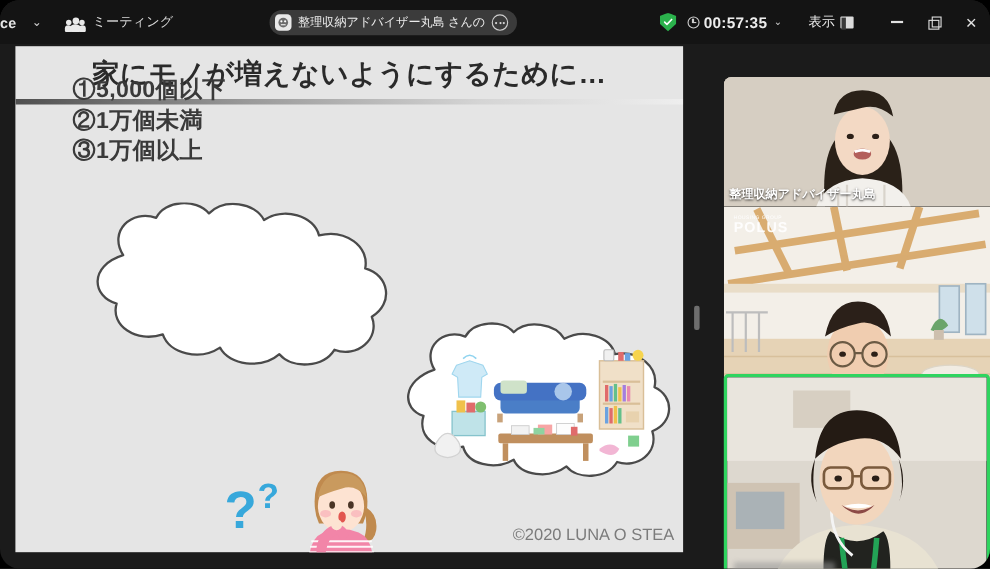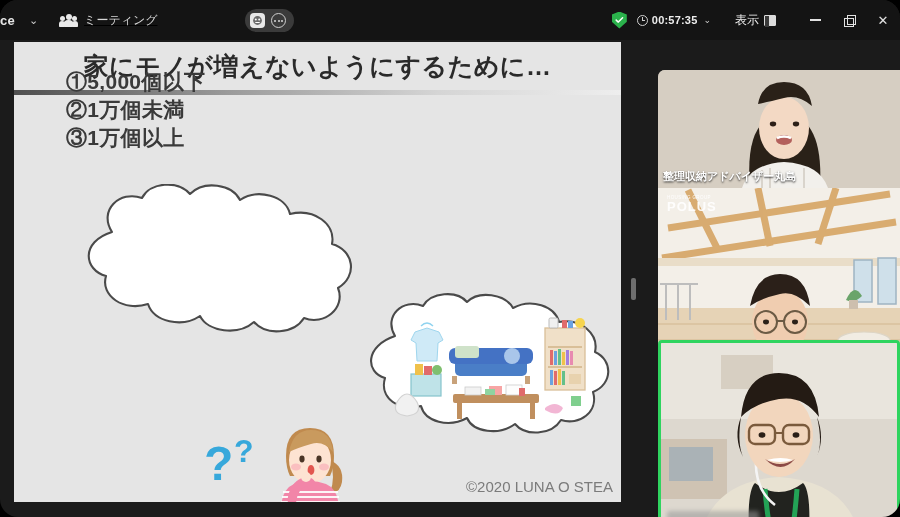--- a/index.html
+++ b/index.html
@@ -12,21 +12,21 @@
   .topbar {
     position:absolute; left:0; top:0; width:900px; height:40px;
     background:#141414; display:flex; align-items:center;
   }
   .tb-left { display:flex; align-items:center; height:40px; padding-left:0px; }
   .tb-appname {
     color:#e6e6e6; font-size:13px; font-weight:bold; letter-spacing:.2px;
     margin-left:-4px; padding-left:4px;
   }
   .tb-chev { color:#cfcfcf; font-size:11px; margin-left:14px; }
-  .tb-meeting { display:flex; align-items:center; margin-left:22px; gap:7px;text-decoration:underline; }
+  .tb-meeting { display:flex; align-items:flex-end; margin-left:22px; gap:7px; }
   .tb-meeting .lbl { color:#d8d8d8; font-size:12px; }
   .people-icon { display:inline-block; width:17px; height:13px; position:relative; }
   .people-icon i { position:absolute; background:#e9e9e9; border-radius:50%; }
   .people-icon i:nth-child(1){ width:6px;height:6px; left:5.5px; top:0px;}
   .people-icon i:nth-child(2){ width:5px;height:5px; left:0px; top:2px;}
   .people-icon i:nth-child(3){ width:5px;height:5px; left:12px; top:2px;}
   .people-icon i:nth-child(4){ width:11px;height:7px; left:3px; top:6px; border-radius:5px 5px 2px 2px;}
   .people-icon i:nth-child(5){ width:6px;height:6px; left:-1px; top:7px; border-radius:4px 4px 1px 1px;}
   .people-icon i:nth-child(6){ width:6px;height:6px; left:12px; top:7px; border-radius:4px 4px 1px 1px;}
 
@@ -52,21 +52,21 @@
     width:15px;height:17px;background:#2bb24c;
     -webkit-clip-path:polygon(50% 0,100% 18%,100% 60%,50% 100%,0 60%,0 18%);
     clip-path:polygon(50% 0,100% 18%,100% 60%,50% 100%,0 60%,0 18%);
     display:flex;align-items:center;justify-content:center;
   }
   .shield svg{display:block;}
   .timer{ display:flex;align-items:center;gap:4px;margin-left:10px; }
   .clock-ic{ width:11px;height:11px;border:1.3px solid #cfcfcf;border-radius:50%;position:relative; }
   .clock-ic:before{content:"";position:absolute;left:3.7px;top:1.8px;width:1.2px;height:3.4px;background:#cfcfcf;}
   .clock-ic:after{content:"";position:absolute;left:4.2px;top:4.6px;width:3px;height:1.2px;background:#cfcfcf;}
-  .timer-txt{ color:#ededed;font-size:11px;font-weight:bold;letter-spacing:.2px; }
+  .timer-txt{ color:#ededed;font-size:14px;font-weight:bold;letter-spacing:.2px; }
   .timer-chev{ color:#cfcfcf;font-size:9px;margin-left:2px; }
   .viewbtn{ display:flex;align-items:center;gap:5px;margin-left:24px; }
   .viewbtn .lbl{ color:#ededed;font-size:12px; }
   .layout-ic{ width:12px;height:11px;border:1.3px solid #dcdcdc;background:#dcdcdc;position:relative;border-radius:1px; }
   .layout-ic:after{content:"";position:absolute;left:0;top:0;width:4px;height:11px;background:#3a3a3a;}
   .wctrls{ display:flex;align-items:center;margin-left:22px; }
   .wctrl{ width:34px;height:40px;display:flex;align-items:center;justify-content:center; }
   .min-ic{ width:11px;height:1.5px;background:#e2e2e2; }
   .max-ic{ width:10px;height:10px;position:relative; }
   .max-ic:before{content:"";position:absolute;left:0;top:2.5px;width:7.5px;height:7.5px;border:1.4px solid #e2e2e2;background:#141414;}
@@ -156,20 +156,21 @@
 
     <div class="tb-pill">
       <span class="pill-appicon">
         <svg width="11" height="11" viewBox="0 0 11 11">
           <circle cx="5.5" cy="5.5" r="4.4" fill="#6d6d6d"></circle>
           <circle cx="3.8" cy="4.4" r="1" fill="#fff"></circle>
           <circle cx="7.2" cy="4.4" r="1" fill="#fff"></circle>
           <rect x="3.2" y="7" width="4.6" height="1" rx=".5" fill="#fff"></rect>
         </svg>
       </span>
+      <span class="pill-title">整理収納アドバイザー丸島 さんの</span>
       <span class="pill-more">
           <b></b>
           <b></b>
           <b></b>
         </span>
     </div>
 
     <div class="tb-right">
       <span class="shield">
         <svg width="9" height="8" viewBox="0 0 9 8">

